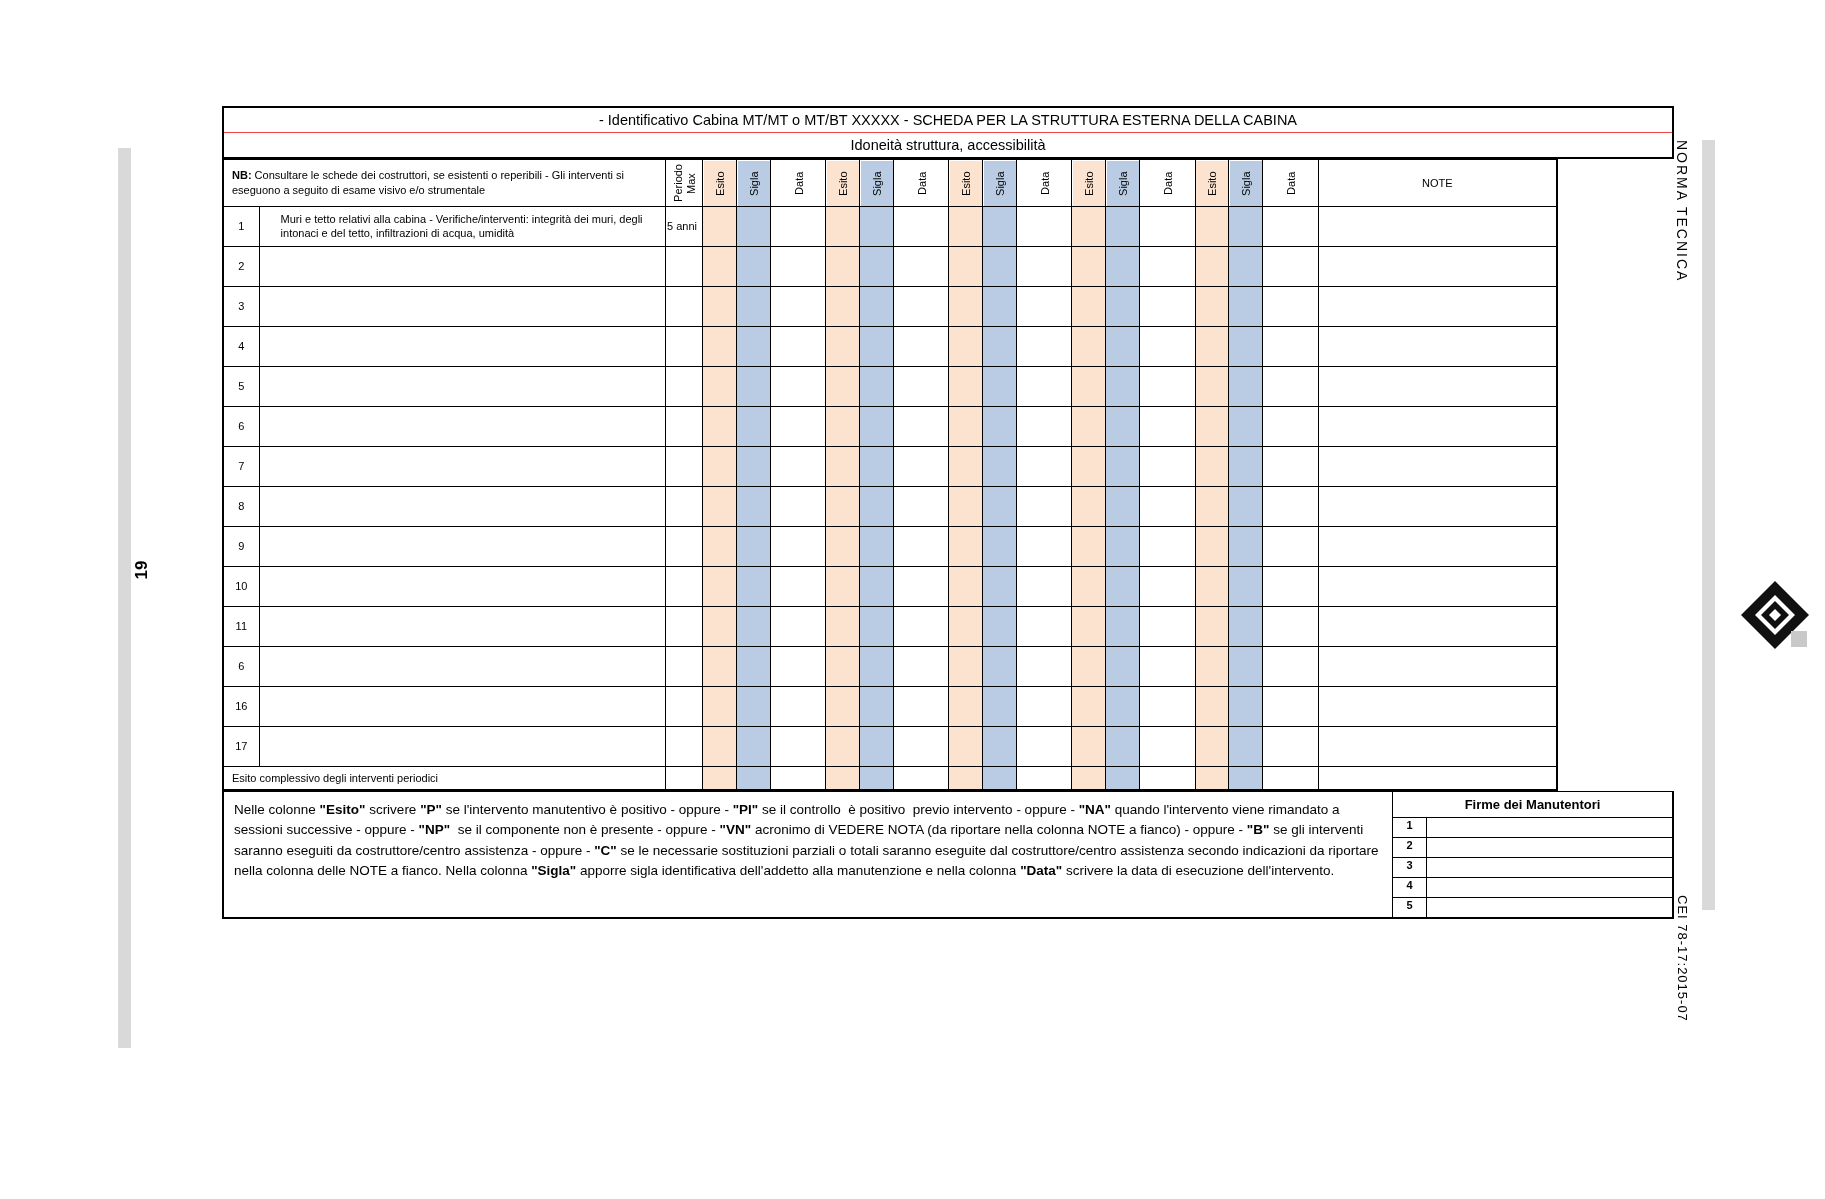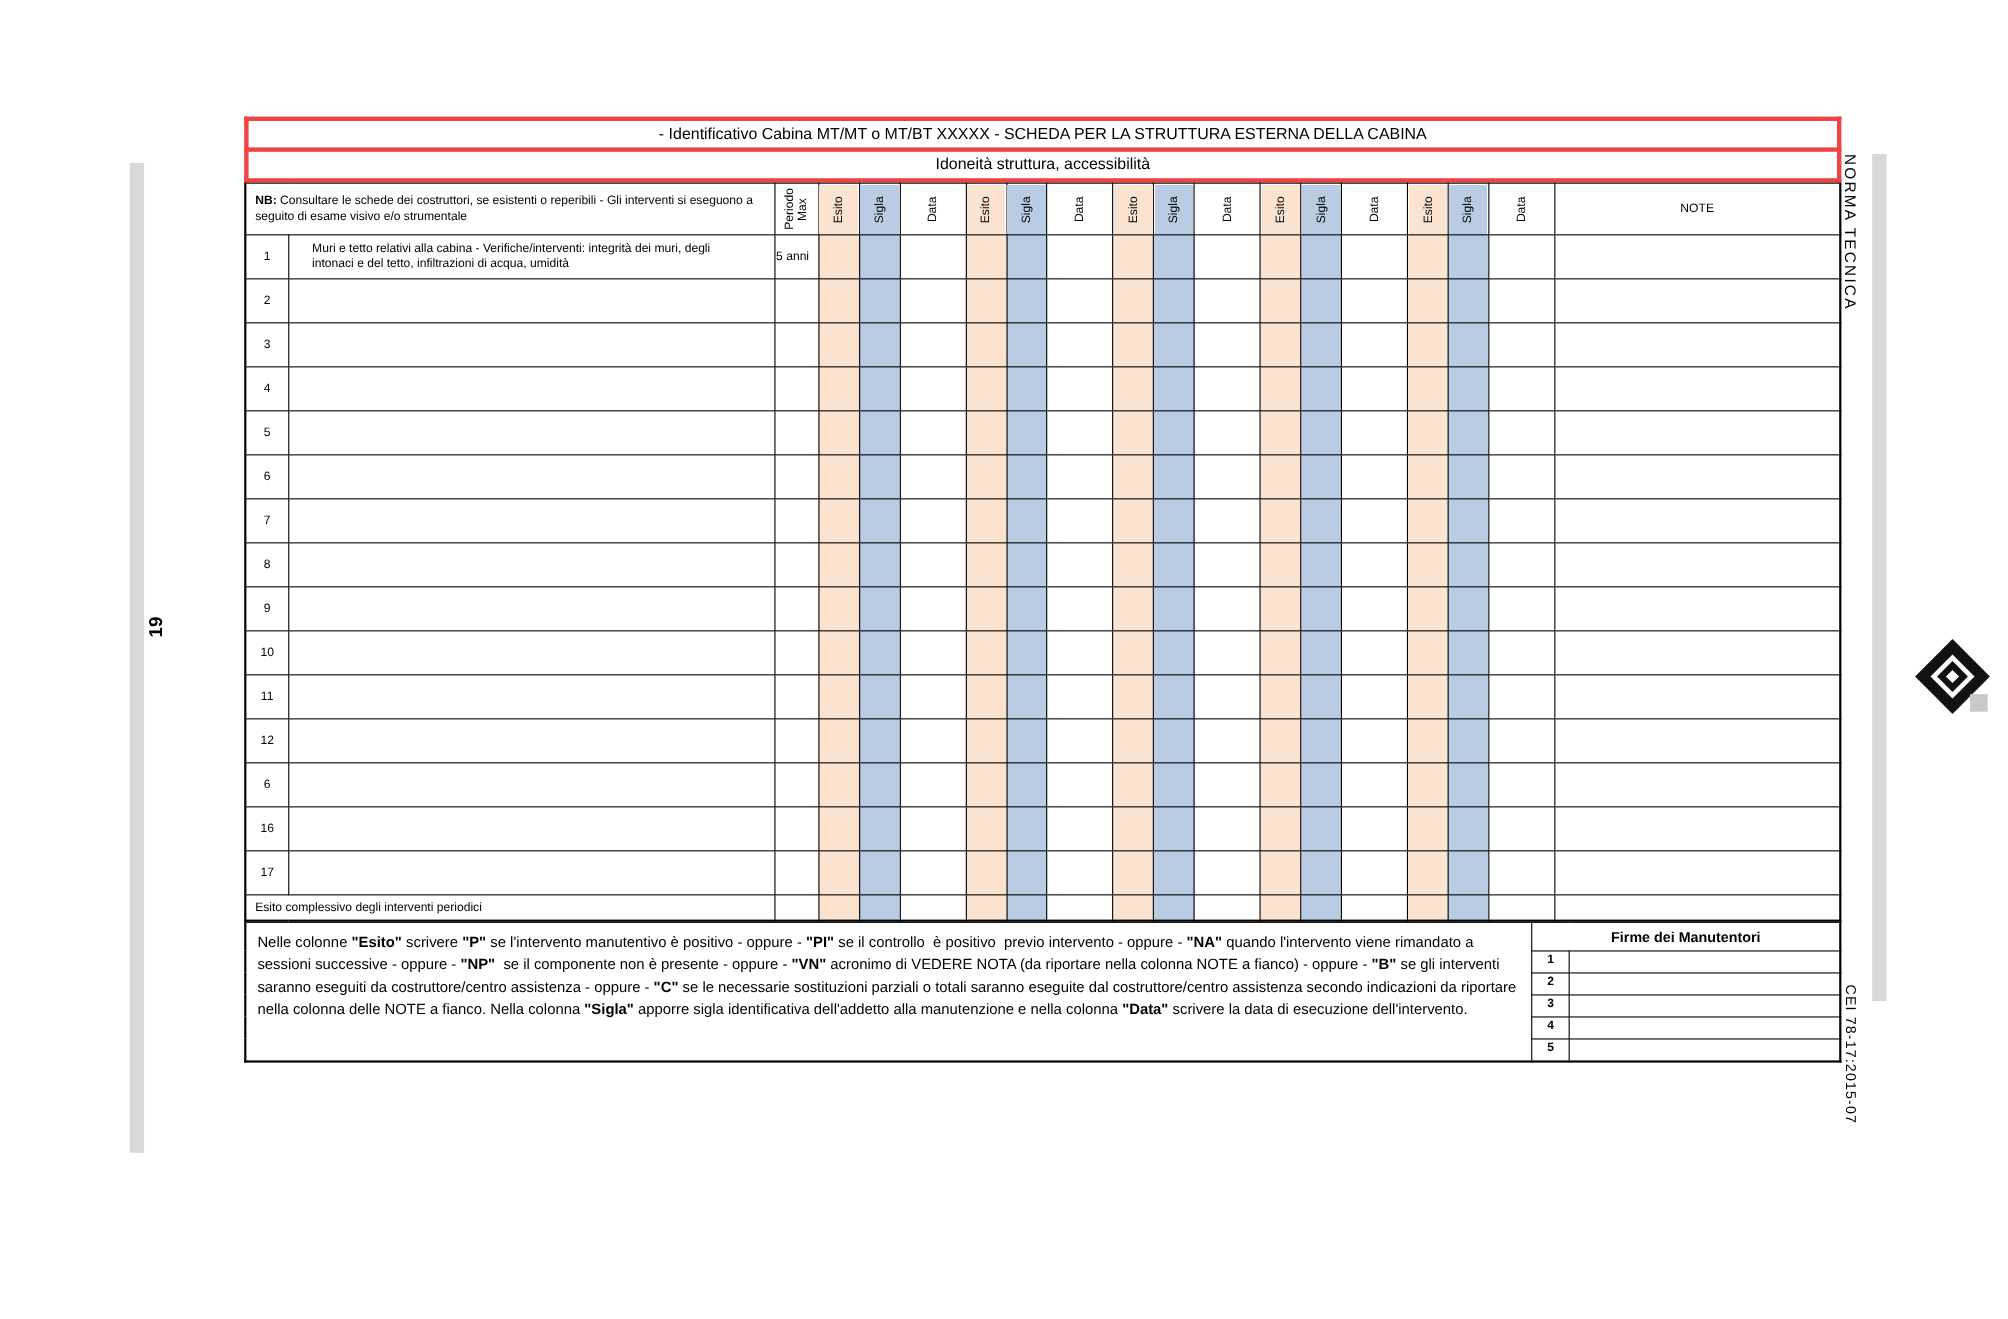--- a/index.html
+++ b/index.html
@@ -18,23 +18,23 @@
             transform:rotate(90deg);transform-origin:left top;font-size:13px;letter-spacing:1px;color:#000;}
 
   
   .logo{position:absolute;left:1735px;top:575px;width:80px;height:80px;}
 
   
   .sheet{position:absolute;left:222px;top:106px;width:1452px;}
   table{border-collapse:collapse;table-layout:fixed;}
 
   .outer{border:2px solid #000;width:1452px;}
-  .title-row td{border:4px solid #ef4444;text-align:center;font-size:14.5px;padding:4px 16px;}
-
-  .grid{width:1452px;border:2px solid #000;border-top:none;}
+  .title-row td{border:1px solid #ef4444;text-align:center;font-size:14.5px;padding:4px 16px;}
+
+  .grid{width:1336px;border:2px solid #000;border-top:none;}
   .grid td{border:1px solid #000;font-size:11px;vertical-align:middle;}
 
   .nb{padding:6px 8px;font-size:13.5px;line-height:1.35;vertical-align:middle;}
   .vhead{writing-mode:vertical-rl;transform:rotate(180deg);text-align:center;
          font-size:12.5px;white-space:nowrap;padding:4px 0;}
   .vhead2{writing-mode:vertical-rl;transform:rotate(180deg);text-align:center;
           font-size:11.5px;line-height:1.15;padding:4px 0;}
   .esito{background:#fbe3d0;}
   .sigla{background:#b9cce4;}
   .note-h{text-align:center;font-size:18px;}
@@ -366,41 +366,20 @@
           <td></td>
           <td class="esito"></td>
           <td class="sigla"></td>
           <td></td>
           <td class="esito"></td>
           <td class="sigla"></td>
           <td></td>
           <td></td>
         </tr>
         <tr>
-          <td class="rownum">12</td>
-          <td class="desc" style="height: 33px;"></td>
-          <td class="periodo"></td>
-          <td class="esito"></td>
-          <td class="sigla"></td>
-          <td></td>
-          <td class="esito"></td>
-          <td class="sigla"></td>
-          <td></td>
-          <td class="esito"></td>
-          <td class="sigla"></td>
-          <td></td>
-          <td class="esito"></td>
-          <td class="sigla"></td>
-          <td></td>
-          <td class="esito"></td>
-          <td class="sigla"></td>
-          <td></td>
-          <td></td>
-        </tr>
-        <tr>
           <td class="rownum">6</td>
           <td class="desc" style="height: 33px;"></td>
           <td class="periodo"></td>
           <td class="esito"></td>
           <td class="sigla"></td>
           <td></td>
           <td class="esito"></td>
           <td class="sigla"></td>
           <td></td>
           <td class="esito"></td>

